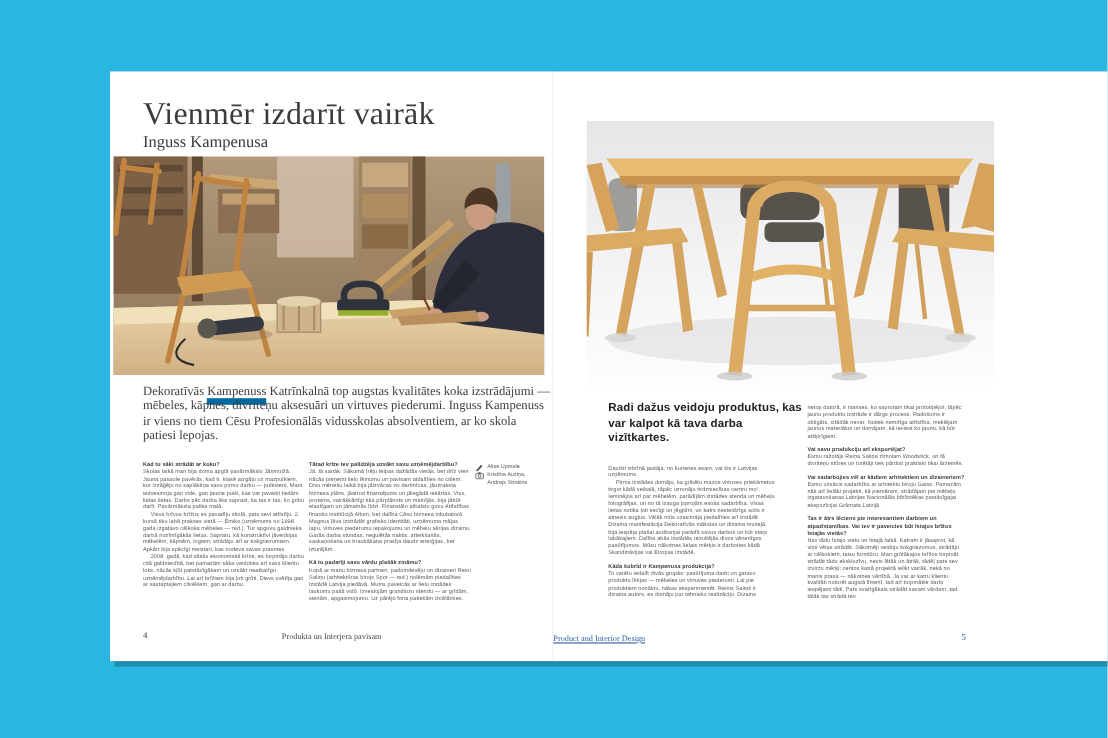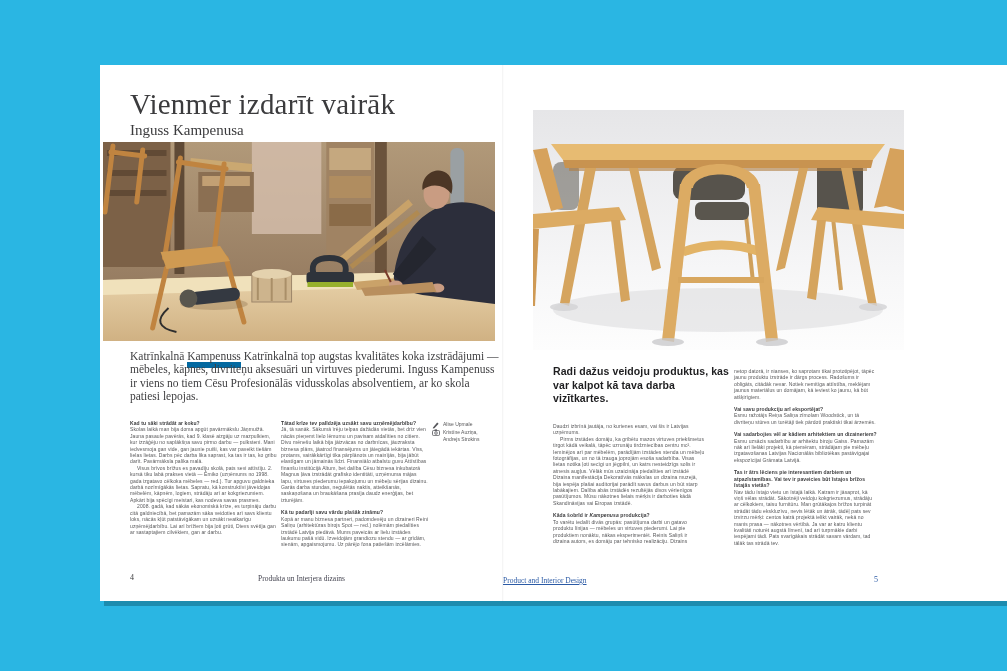--- a/index.html
+++ b/index.html
@@ -106,21 +106,21 @@
           <path d="M322 48 C320 32 337 24 346 31 C353 36 353 46 351 52 C344 42 330 41 322 48 Z" fill="#4c3625"></path>
           <path d="M322 94 C310 110 300 122 292 132 L301 141 C313 132 326 119 336 107 Z" fill="#24262f"></path>
           <ellipse cx="295" cy="143" rx="7" ry="4.5" fill="#c99c82"></ellipse>
           <ellipse cx="337" cy="146" rx="7" ry="4.5" fill="#c99c82"></ellipse>
           <line x1="290" y1="140" x2="284" y2="128" stroke="#7a3c2c" stroke-width="2"></line>
           <polygon points="260,146 332,140 336,150 264,154" fill="#b98f5e"></polygon>
         </svg>
       </div>
 
       <div class="abs intro" style="left:30px;top:285px;width:372px;">
-        <span>Katrīnkalnā </span><a>Kampenuss</a><span> Katrīnkalnā top augstas kvalitātes koka izstrādājumi — mēbeles, kāpnes, divriteņu aksesuāri un virtuves piederumi. Inguss Kampenuss ir viens no tiem Cēsu Profesionālās vidusskolas absolventiem, ar ko skola patiesi lepojas.</span>
+        <span>Dekoratīvās </span><a>Kampenuss</a><span> Katrīnkalnā top augstas kvalitātes koka izstrādājumi — mēbeles, kāpnes, divriteņu aksesuāri un virtuves piederumi. Inguss Kampenuss ir viens no tiem Cēsu Profesionālās vidusskolas absolventiem, ar ko skola patiesi lepojas.</span>
       </div>
 
       <div class="abs small" style="left:30px;top:355px;width:148px;">
         <p class="q">Kad tu sāki strādāt ar koku?</p>
         <p>Skolas laikā man bija doma apgūt pavārmākslu Jāņmuižā. Jauna pasaule pavērās, kad 9. klasē aizgāju uz mazpulkiem, kur izzāģēju no saplākšņa savu pirmo darbu — pulksteni. Mani iedvesmoja gan vide, gan jaunie puiši, kas var paveikt tiešām lielas lietas. Darbs pēc darba lika saprast, ka tas ir tas, ko gribu darīt. Pavārmāksla palika malā.</p>
         <p class="ind">Visus brīvos brīžus es pavadīju skolā, pats sevi attīstīju. 2. kursā tiku labā prakses vietā — Ēmiko (uzņēmums no 1998. gada izgatavo cēlkoka mēbeles — red.). Tur apguvu galdnieka darbā nozīmīgākās lietas. Sapratu, kā konstruktīvi jāveidojas mēbelēm, kāpnēm, logiem, strādāju arī ar kokgriezumiem. Apkārt bija spēcīgi meistari, kas nodeva savas prasmes.</p>
         <p class="ind">2008. gadā, kad sākās ekonomiskā krīze, es turpināju darbu citā galdniecībā, bet pamazām sāka veidoties arī savs klientu loks, nācās kļūt patstāvīgākam un uzsākt neatkarīgu uzņēmējdarbību. Lai arī brīžiem bija ļoti grūti, Dievs svētīja gan ar sastaptajiem cilvēkiem, gan ar darbu.</p>
       </div>
 
       <div class="abs small" style="left:181px;top:355px;width:148px;">
@@ -143,21 +143,21 @@
             <rect x="0.5" y="1.6" width="7" height="4.8" rx="0.8" fill="none" stroke="#56565a" stroke-width="0.8"></rect>
             <rect x="2.6" y="0.4" width="2.4" height="1.4" fill="#56565a"></rect>
             <circle cx="4" cy="4" r="1.3" fill="none" stroke="#56565a" stroke-width="0.8"></circle>
           </svg>
           <span>Kristīne Auziņa,</span>
         </div>
         <div class="credit-ind">Andrejs Strokins</div>
       </div>
 
       <div class="abs pagenum" style="left:30px;top:508px;">4</div>
-      <div class="abs footer" style="left:0;top:509px;width:403px;text-align:center;">Produkta un Interjera dizains</div>
+      <div class="abs footer" style="left:0;top:509px;width:403px;text-align:center;">Produkta un Interjera pavisam</div>
     </div>
 
     <div>
 
       <div class="abs photo" style="left:433px;top:45px;width:371px;height:240px;">
         <svg viewBox="0 0 371 240" preserveAspectRatio="none">
           <defs>
             <linearGradient id="bgg" x1="0" y1="0" x2="0" y2="1">
               <stop offset="0" stop-color="#e6e6e8"></stop>
                 <stop offset="0.7" stop-color="#f7f7f8"></stop>

